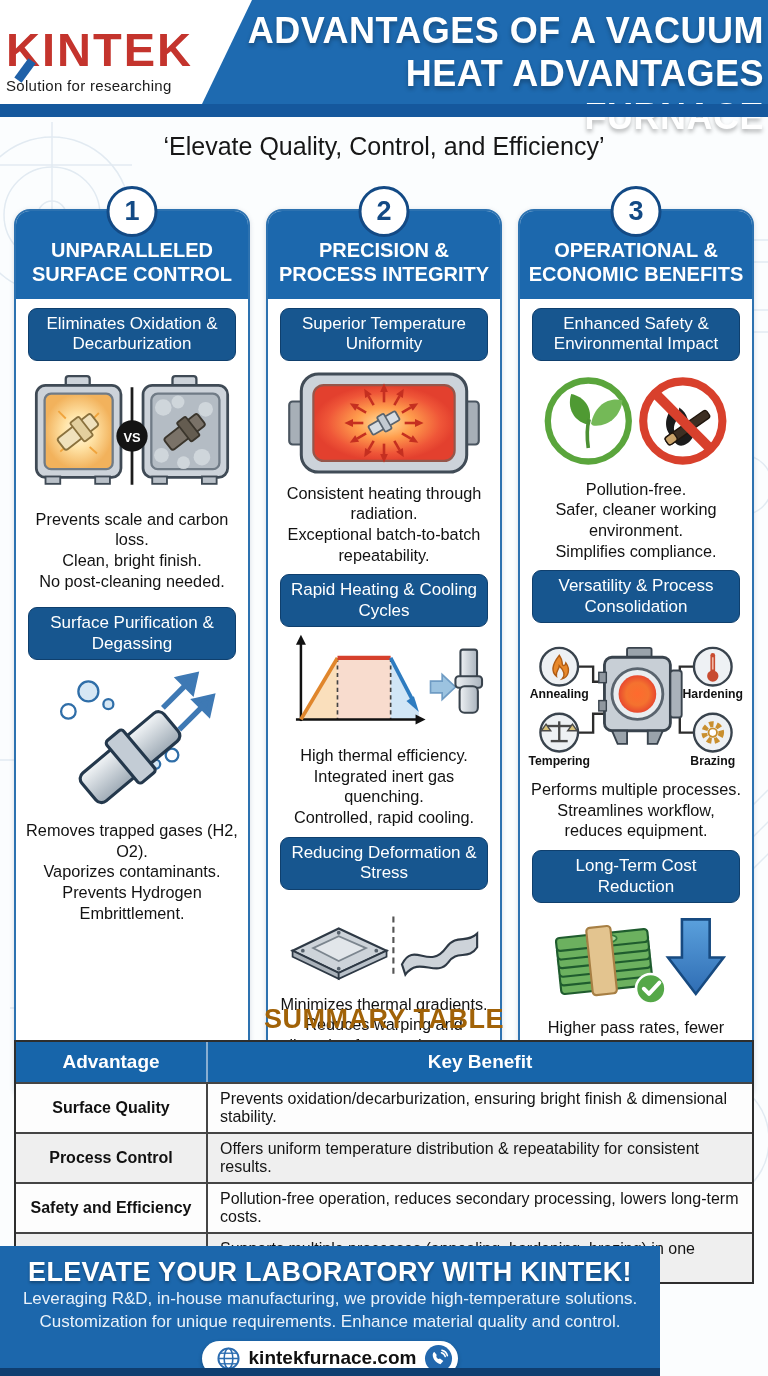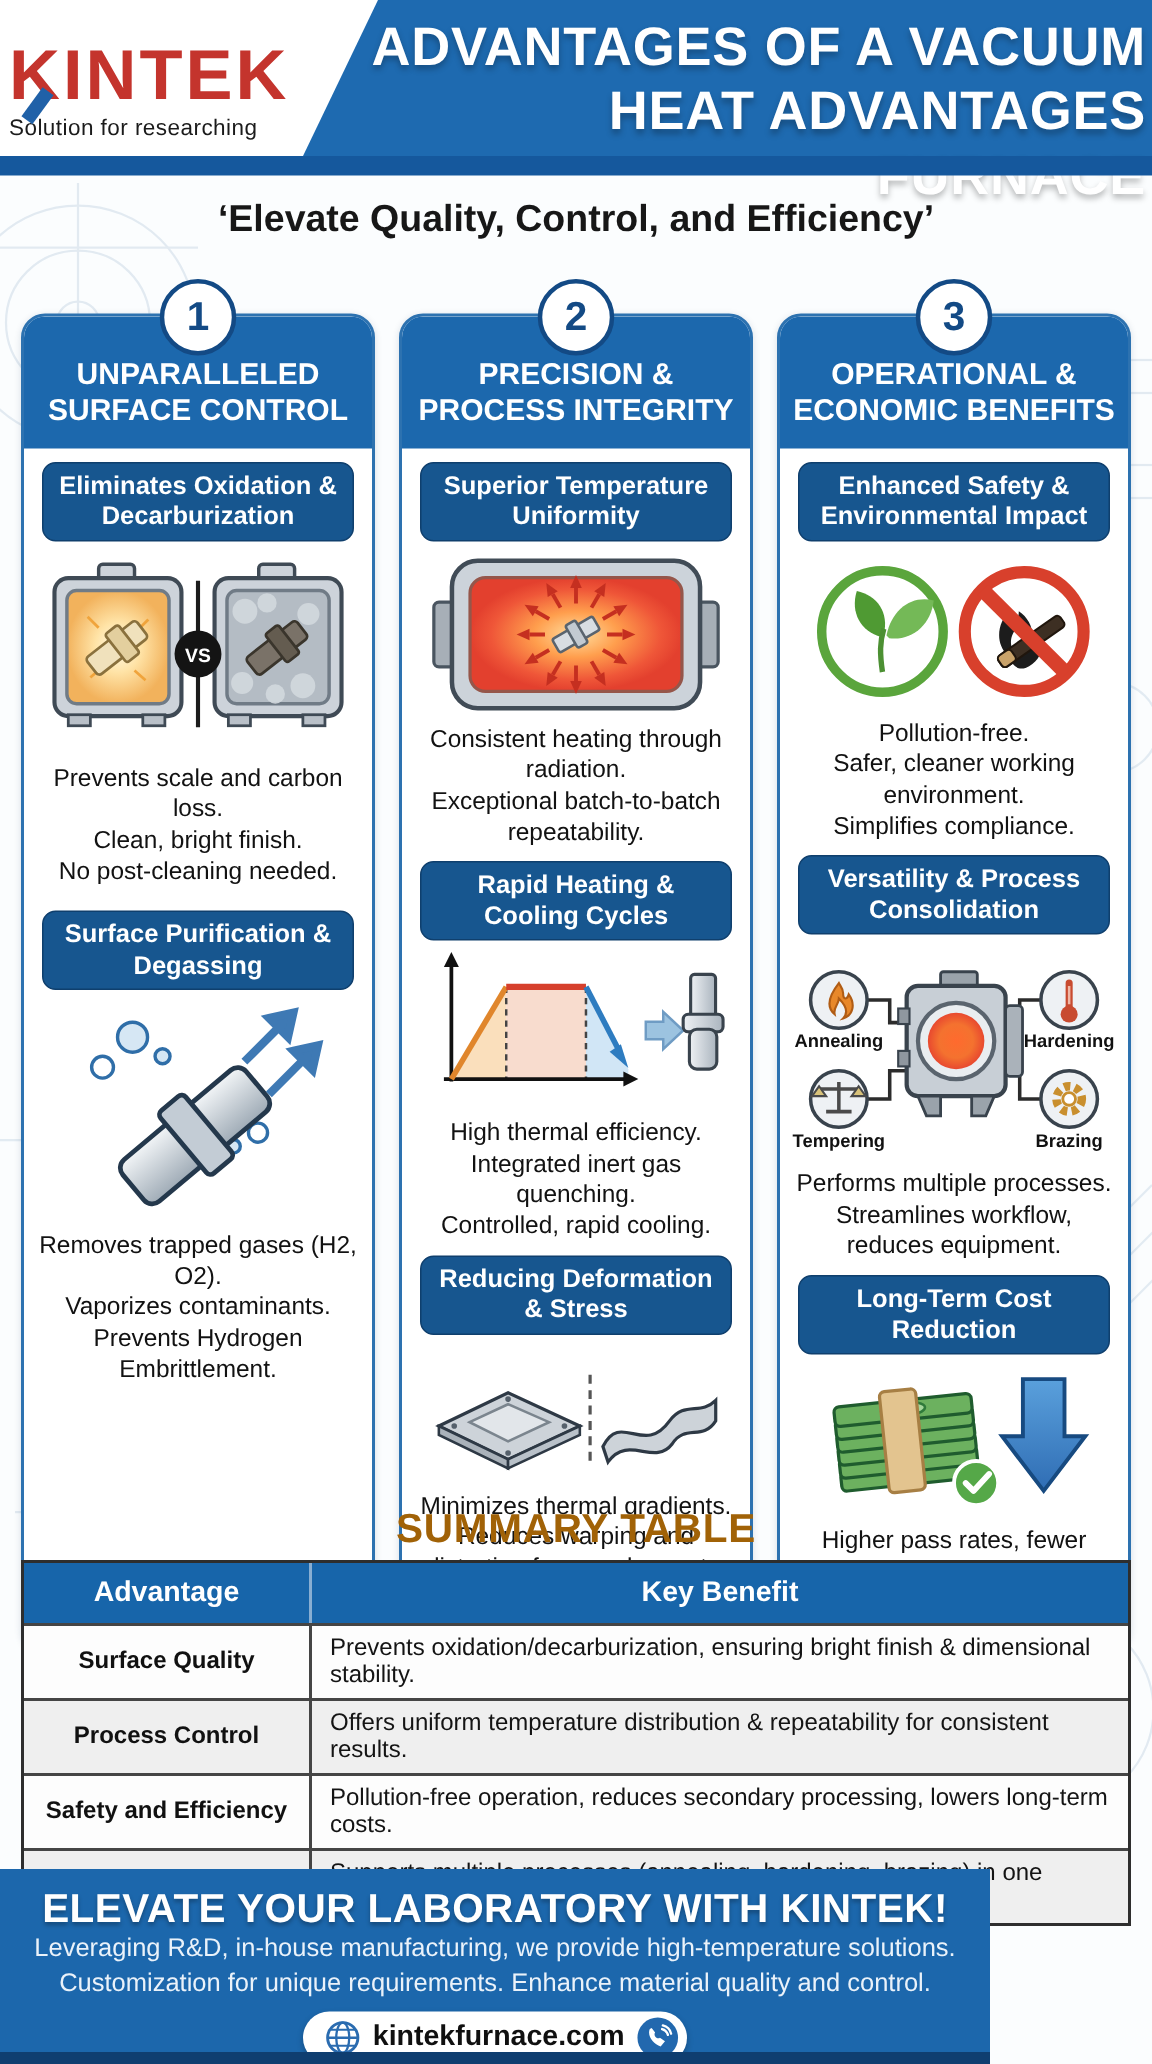--- a/index.html
+++ b/index.html
@@ -16,36 +16,36 @@
   .banner-title{position:absolute;left:228px;right:4px;top:9px;text-align:right;color:#fff;
           font-weight:bold;font-size:36px;line-height:1.2;letter-spacing:.5px;
           text-shadow:0 3px 4px rgba(0,0,0,.28);}
   .logo{position:absolute;left:6px;top:26px;}
   .brand{font-size:47px;font-weight:bold;color:#c4342d;letter-spacing:2px;line-height:1;position:relative;}
   .k-slash{position:absolute;left:7px;top:40px;width:24px;height:9px;background:#2061a8;
            transform:rotate(-54deg);}
   .brand-tag{font-size:15px;color:#1b1b1b;margin-top:4px;letter-spacing:.3px;}
 
   
-  .tagline{top:132px;left:0;width:768px;text-align:center;font-size:25px;font-weight:bold;color:#171717;}
+  .tagline{top:132px;left:0;width:768px;text-align:center;font-size:25px;font-weight:normal;color:#171717;}
 
   
   .cols{top:186px;left:14px;width:740px;height:822px;display:grid;
         grid-template-columns:1fr 1fr 1fr;gap:16px;}
   .col{position:relative;}
   .badge{position:absolute;top:0;left:50%;transform:translateX(-50%);width:45px;height:45px;
          border-radius:50%;background:#fff;border:3.5px solid #134a85;color:#134a85;
          font-size:27px;font-weight:bold;display:flex;align-items:center;justify-content:center;z-index:2;}
   .card{margin-top:23px;height:calc(100% - 23px);background:#fff;border:2.5px solid #2d72b0;
         border-radius:16px;overflow:hidden;display:flex;flex-direction:column;
         box-shadow:0 1px 5px rgba(20,50,90,.15);box-sizing:border-box;}
   .card-head{background:#1c68ad;color:#fff;text-align:center;font-weight:bold;font-size:20px;
         line-height:1.22;padding:27px 4px 12px;}
   .band{margin:9px 12px 0;background:#17568f;border:1.5px solid #0f3f6d;border-radius:9px;color:#fff;
-        font-weight:bold;font-size:17px;line-height:1.2;text-align:center;padding:5px 8px;}
+        font-weight:normal;font-size:17px;line-height:1.2;text-align:center;padding:5px 8px;}
   .illus{display:block;margin:6px auto 0;}
   .blurb{margin:4px 8px 0;text-align:center;font-size:16.3px;line-height:1.27;color:#121212;
         white-space:pre-line;}
 
   
   .table-title{top:1004px;left:0;width:768px;text-align:center;font-size:27px;font-weight:bold;
         color:#a16207;letter-spacing:.5px;}
   .s-table{top:1040px;left:14px;width:740px;border:2.5px solid #2e2e2e;background:#fff;box-sizing:border-box;}
   .t-row{display:grid;grid-template-columns:192px 1fr;align-items:center;min-height:37px;}
   .t-head{background:#1765aa;color:#fff;font-weight:bold;font-size:19px;min-height:40px;}

